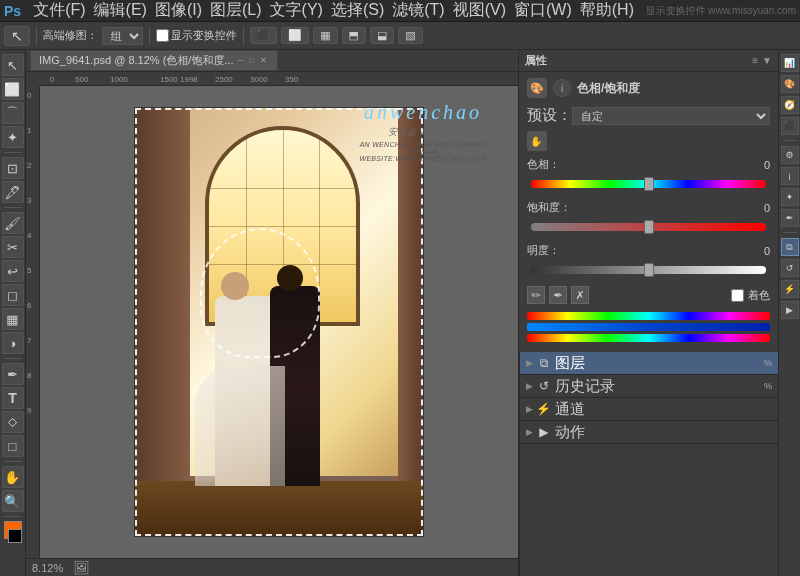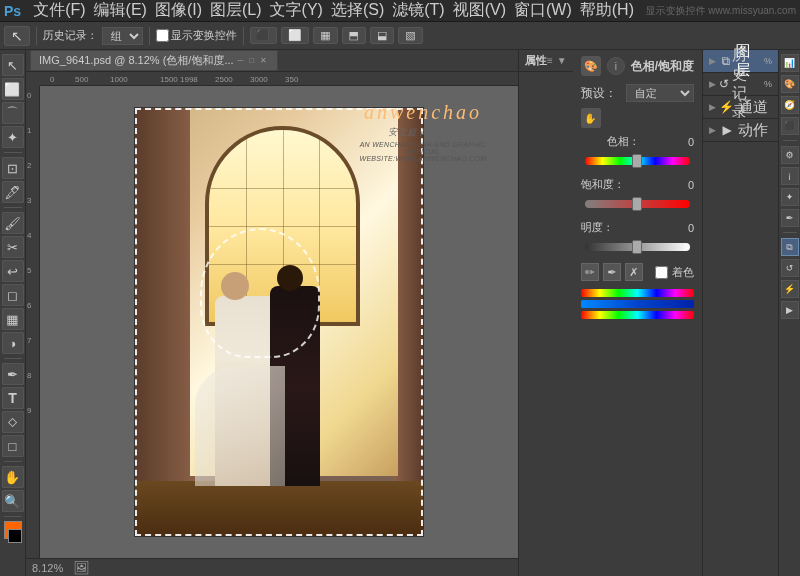--- a/index.html
+++ b/index.html
@@ -33,42 +33,42 @@
     #doc-tab { height: 22px; background: #3c3c3c; border-bottom: 1px solid #2a2a2a; display: flex; align-items: center; padding: 0 4px; }
     .doc-tab-item { background: #555; padding: 2px 8px; font-size: 11px; color: #ccc; border: 1px solid #444; display: flex; align-items: center; gap: 4px; cursor: pointer; }
     #canvas-img { width: 290px; height: 430px; background: #8a7a70; position: relative; overflow: hidden; border: 1px solid #333; }
 
     
     #watermark { position: absolute; top: 20px; right: 20px; text-align: center; color: #888; font-size: 18px; font-style: italic; letter-spacing: 2px; pointer-events: none; }
 
     
     #canvas-status { height: 18px; background: #3c3c3c; border-top: 1px solid #2a2a2a; display: flex; align-items: center; padding: 0 6px; font-size: 11px; color: #aaa; gap: 10px; }
     .hs-row { display: flex; align-items: center; margin-bottom: 6px; }
-    .hs-label { width: 45px; font-size: 12px; color: #ccc; flex-shrink: 0; }
+    .hs-label { width: 45px; font-size: 15px; color: #ccc; flex-shrink: 0; }
     .hs-select { flex: 1; background: #4a4a4a; border: 1px solid #555; color: #ccc; font-size: 11px; padding: 1px 4px; }
 
     
     #far-right { width: 22px; background: #3c3c3c; border-left: 1px solid #2a2a2a; display: flex; flex-direction: column; align-items: center; padding: 4px 0; gap: 2px; flex-shrink: 0; }
     .fr-btn { width: 18px; height: 18px; background: #4a4a4a; border: 1px solid #555; display: flex; align-items: center; justify-content: center; cursor: pointer; font-size: 11px; color: #ccc; }
 
     
     .canvas-photo { width: 100%; height: 100%; position: relative; overflow: hidden; background: #7a6050; }
 
     
     .slider-wrap { flex: 1; position: relative; height: 16px; display: flex; align-items: center; margin: 0 4px; }
     .slider-track-hue { width: 100%; height: 8px; border-radius: 4px; background: linear-gradient(to right, #ff0000, #ffff00, #00ff00, #00ffff, #0000ff, #ff00ff, #ff0000); }
     .slider-track-gray { width: 100%; height: 8px; border-radius: 4px; background: linear-gradient(to right, #333, #666, #999, #ccc, #fff); }
     .slider-track-sat { width: 100%; height: 8px; border-radius: 4px; background: linear-gradient(to right, #808080, #ff0000); }
     .slider-thumb-abs { position: absolute; width: 10px; height: 14px; background: #aaa; border: 1px solid #666; border-radius: 2px; top: 1px; transform: translateX(-50%); cursor: ew-resize; }
     .thumb-hue { left: 50%; }
     .thumb-sat { left: 50%; }
     .thumb-light { left: 50%; }
 
     
-    #right-area { display: flex; width: 260px; flex-shrink: 0; border-left: 1px solid #2a2a2a; }
+    #right-area { display: flex; flex-direction: column; width: 260px; flex-shrink: 0; border-left: 1px solid #2a2a2a; }
     #attr-panel { background: #3c3c3c; }
     #attr-title-bar { height: 22px; background: #3c3c3c; display: flex; align-items: center; padding: 0 6px; border-bottom: 1px solid #2a2a2a; }
     .expand-btn { margin-left: auto; cursor: pointer; color: #999; font-size: 10px; }
 
     
     #side-right { width: 130px; border-left: 1px solid #2a2a2a; display: flex; flex-direction: column; background: #3c3c3c; }
     .spanel { border-bottom: 1px solid #2a2a2a; }
     .spanel-hdr { height: 22px; display: flex; align-items: center; padding: 0 6px; cursor: pointer; gap: 3px; }
     .spanel-arrow { color: #888; font-size: 9px; }
     .spanel-lbl { font-size: 15px; color: #ccc; }
@@ -104,21 +104,21 @@
   <span class="menu-item">滤镜(T)</span>
   <span class="menu-item">视图(V)</span>
   <span class="menu-item">窗口(W)</span>
   <span class="menu-item">帮助(H)</span>
   <div id="title-right" style="font-size:10px;color:#666;">显示变换控件 www.missyuan.com</div>
 </div>
 
 <div id="toolbar">
   <div class="toolbar-btn" style="font-size:14px;">↖</div>
   <div class="toolbar-sep"></div>
-  <span class="toolbar-label">历史记录：</span>
+  <span class="toolbar-label">高端修图：</span>
   <select class="toolbar-select">
     <option>组</option>
   </select>
   <div class="toolbar-sep"></div>
   <div class="toolbar-check">
     <input type="checkbox" style="">
     <span>显示变换控件</span>
   </div>
   <div class="toolbar-sep"></div>
   <div class="toolbar-btn">⬛</div>
@@ -230,21 +230,21 @@
 
               <div style="position:absolute;bottom:50px;left:60px;width:90px;height:120px;background:linear-gradient(135deg,rgba(240,235,225,0.7),rgba(220,210,195,0.5));border-radius:40px 0 0 0;"></div>
 
               <div style="position:absolute;top:0;left:0;right:0;bottom:0;border:2px dashed rgba(255,255,255,0.9);pointer-events:none;"></div>
 
               <div style="position:absolute;top:120px;left:65px;width:120px;height:130px;border:2px dashed rgba(255,255,255,0.8);border-radius:50% 50% 40% 40%;pointer-events:none;"></div>
             </div>
           </div>
 
           <div id="watermark" style="position:absolute;top:15px;right:15px;text-align:center;">
-            <div style="font-size:20px;font-style:italic;color:#fdba74;letter-spacing:3px;font-family:Georgia,serif;text-align:center;">anwenchao</div>
+            <div style="font-size:20px;font-style:italic;color:#7dd3fc;letter-spacing:3px;font-family:Georgia,serif;text-align:center;">anwenchao</div>
             <div style="font-size:9px;color:#666;letter-spacing:0.5px;margin-top:2px;max-width:160px;">安文超 高端修图</div>
             <div style="font-size:7px;color:#555;letter-spacing:0.3px;margin-top:2px;max-width:160px;">AN WENCHAO HIGH-END GRAPHIC OFFICIAL WEBSITE:WWW.ANWENCHAO.COM</div>
           </div>
         </div>
       </div>
     </div>
 
     <div id="canvas-status">
       <span>8.12%</span>
       <span style="font-size:13px;">🖼</span>
@@ -272,21 +272,21 @@
         <select class="hs-select">
           <option>自定</option>
         </select>
       </div>
 
       <div class="hs-row">
         <div style="width:20px;height:20px;background:#555;border-radius:2px;display:flex;align-items:center;justify-content:center;font-size:10px;color:#ccc;margin-right:6px;cursor:pointer;">✋</div>
       </div>
 
       <div style="margin-bottom:8px;">
-        <div style="display:flex;align-items:center;margin-bottom:4px;margin-left:26px;">
+        <div style="display:flex;align-items:center;margin-bottom:4px;">
           <span style="width:50px;font-size:11px;color:#ccc;">色相：</span>
           <span style="flex:1;"></span>
           <span style="font-size:11px;color:#ccc;width:30px;text-align:right;">0</span>
         </div>
         <div class="slider-wrap">
           <div class="slider-track-hue"></div>
           <div class="slider-thumb-abs thumb-hue"></div>
         </div>
       </div>
 

